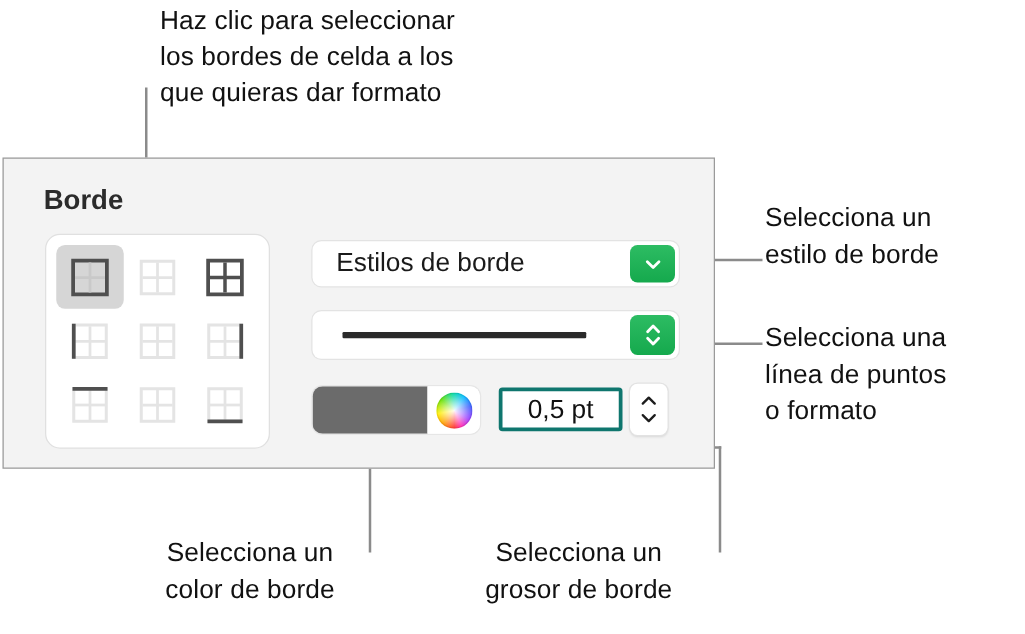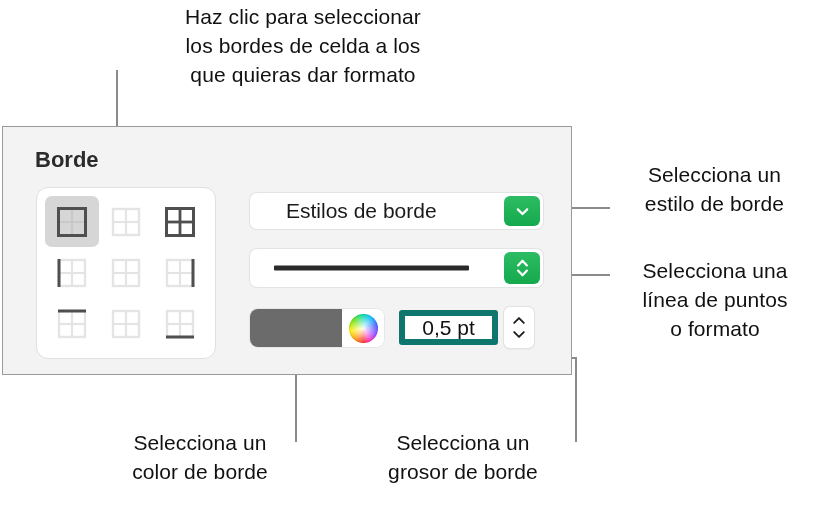--- a/index.html
+++ b/index.html
@@ -17,21 +17,20 @@
   }
 
   
   .callout {
     position: absolute;
     font-size: 21px;
     line-height: 29px;
     color: #111111;
     white-space: pre-line;
     letter-spacing: 0.1px;
-    text-align: center;
   }
   #callout-top   { left: 128px; top: 2px;   width: 350px; }
   #callout-style { left: 612px; top: 160px; width: 205px; }
   #callout-line  { left: 612px; top: 256px; width: 206px; }
   #callout-color { left: 100px; top: 428px; width: 200px; text-align: center; }
   #callout-width { left: 350px; top: 428px; width: 226px; text-align: center; }
 
   
   .leader { position: absolute; background: #8b8b8b; }
   .leader-v { width: 2px; }
@@ -90,21 +89,21 @@
     background: #ffffff;
     border-radius: 7px;
     box-sizing: border-box;
     box-shadow: 0 0 0 1px #e3e3e3;
   }
   #style-field { left: 247px; top: 66px; width: 293px; height: 36px; }
   #line-field  { left: 247px; top: 122px; width: 293px; height: 38px; }
 
   #style-label {
     position: absolute;
-    left: 36px;
+    left: 19px;
     top: 50%;
     transform: translateY(-50%);
     font-size: 21px;
     color: #1a1a1a;
   }
   #line-preview {
     position: absolute;
     left: 24px;
     top: 50%;
     transform: translateY(-50%);
@@ -168,21 +167,21 @@
   }
 
   
   #width-field {
     position: absolute;
     left: 396px;
     top: 183px;
     width: 99px;
     height: 35px;
     background: #ffffff;
-    border: 6px solid #0f766e;
+    border: 3px solid #0f766e;
     border-radius: 3px;
     box-sizing: border-box;
     display: flex;
     align-items: center;
     justify-content: center;
   }
   #width-value { font-size: 21px; color: #111111; }
 
   #width-stepper {
     position: absolute;

